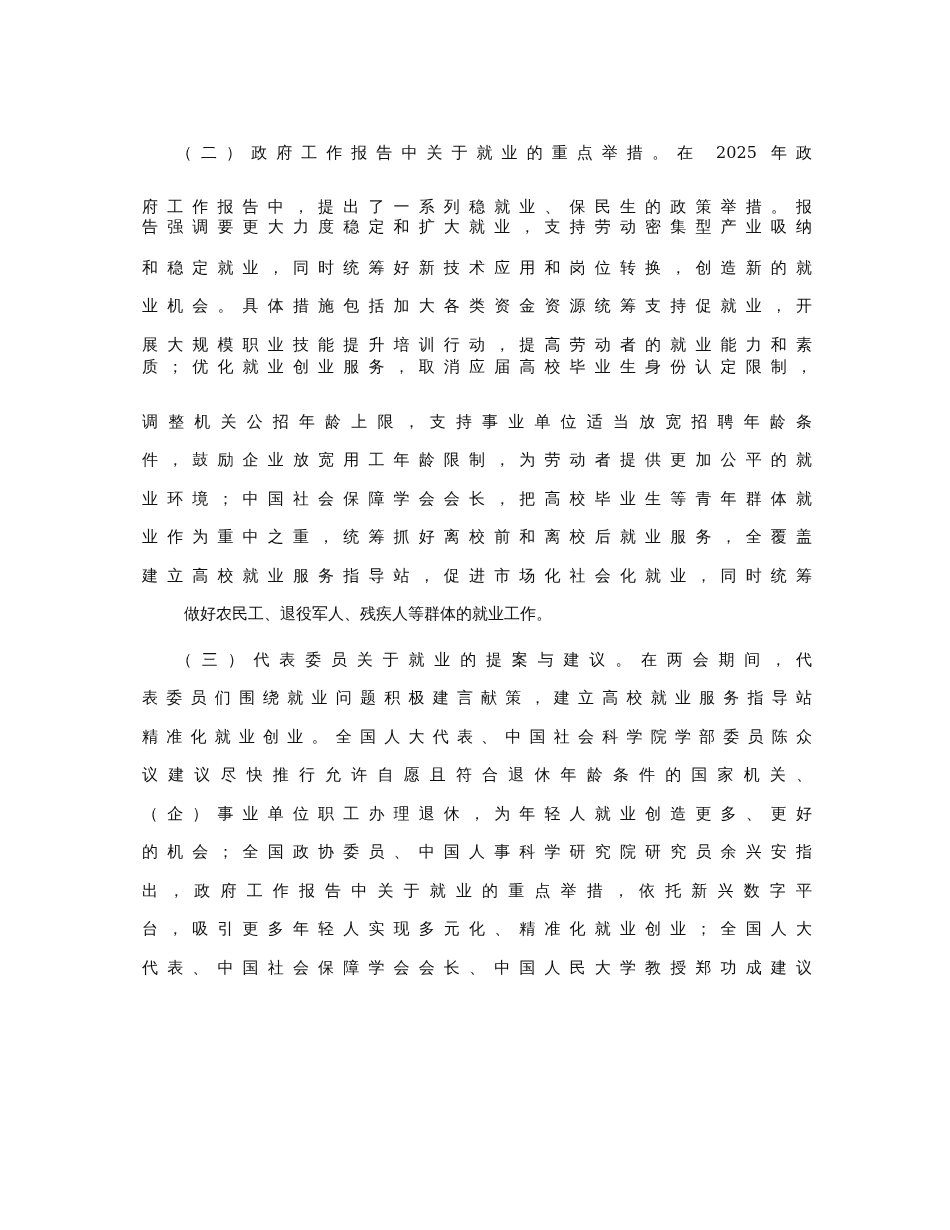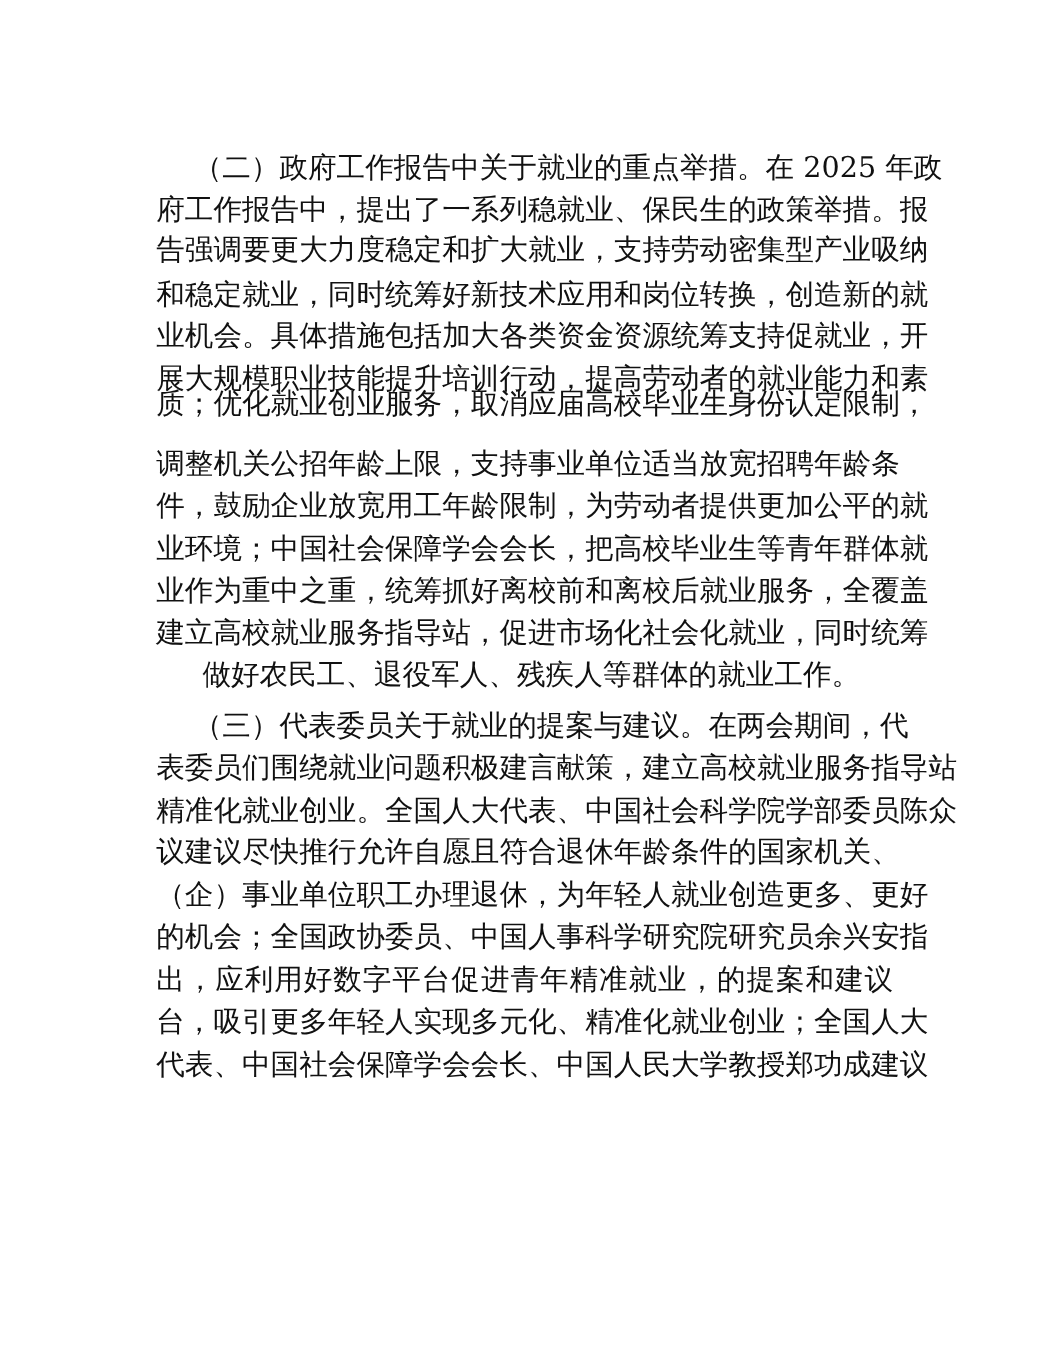--- a/index.html
+++ b/index.html
@@ -7,53 +7,53 @@
   .page {
     position: absolute; left: 0; top: 0; width: 950px; height: 1230px; background: #ffffff;
   }
   .line {
     position: absolute;
     left: 142px;
     width: 670px;
     height: 38px;
     line-height: 38px;
     font-family: "DejaVu Serif", "Liberation Serif", serif;
-    font-size: 26px;
+    font-size: 16px;
     color: #111111;
     white-space: nowrap;
     text-align: justify;
     text-align-last: justify;
   }
   .line.last { text-align-last: left; margin-left: 42px; }
   .line.indent { left: 176px; width: 636px; }
 </style>
 </head>
 <body>
 
 <div class="page">
   <div>
     <div class="line indent" style="top:134px">（二）政府工作报告中关于就业的重点举措。在 2025 年政</div>
-    <div class="line" style="top:172px">府工作报告中，提出了一系列稳就业、保民生的政策举措。报</div>
+    <div class="line" style="top:188px">府工作报告中，提出了一系列稳就业、保民生的政策举措。报</div>
     <div class="line" style="top:208px">告强调要更大力度稳定和扩大就业，支持劳动密集型产业吸纳</div>
     <div class="line" style="top:249px">和稳定就业，同时统筹好新技术应用和岗位转换，创造新的就</div>
     <div class="line" style="top:287px">业机会。具体措施包括加大各类资金资源统筹支持促就业，开</div>
     <div class="line" style="top:326px">展大规模职业技能提升培训行动，提高劳动者的就业能力和素</div>
     <div class="line" style="top:348px">质；优化就业创业服务，取消应届高校毕业生身份认定限制，</div>
     <div class="line" style="top:403px">调整机关公招年龄上限，支持事业单位适当放宽招聘年龄条</div>
     <div class="line" style="top:441px">件，鼓励企业放宽用工年龄限制，为劳动者提供更加公平的就</div>
     <div class="line" style="top:480px">业环境；中国社会保障学会会长，把高校毕业生等青年群体就</div>
     <div class="line" style="top:518px">业作为重中之重，统筹抓好离校前和离校后就业服务，全覆盖</div>
     <div class="line" style="top:557px">建立高校就业服务指导站，促进市场化社会化就业，同时统筹</div>
     <div class="line last" style="top:595px">做好农民工、退役军人、残疾人等群体的就业工作。</div>
   </div>
 
   <div>
     <div class="line indent" style="top:641px">（三）代表委员关于就业的提案与建议。在两会期间，代</div>
     <div class="line" style="top:679px">表委员们围绕就业问题积极建言献策，建立高校就业服务指导站</div>
     <div class="line" style="top:718px">精准化就业创业。全国人大代表、中国社会科学院学部委员陈众</div>
     <div class="line" style="top:756px">议建议尽快推行允许自愿且符合退休年龄条件的国家机关、</div>
     <div class="line" style="top:795px">（企）事业单位职工办理退休，为年轻人就业创造更多、更好</div>
     <div class="line" style="top:833px">的机会；全国政协委员、中国人事科学研究院研究员余兴安指</div>
-    <div class="line" style="top:872px">出，应利用好数字平台促进青年精准就业，的提案和建议</div>
+    <div class="line" style="top:872px">出，政府工作报告中关于就业的重点举措，依托新兴数字平</div>
     <div class="line" style="top:910px">台，吸引更多年轻人实现多元化、精准化就业创业；全国人大</div>
     <div class="line" style="top:949px">代表、中国社会保障学会会长、中国人民大学教授郑功成建议</div>
   </div>
 </div>
 
 </body></html>

